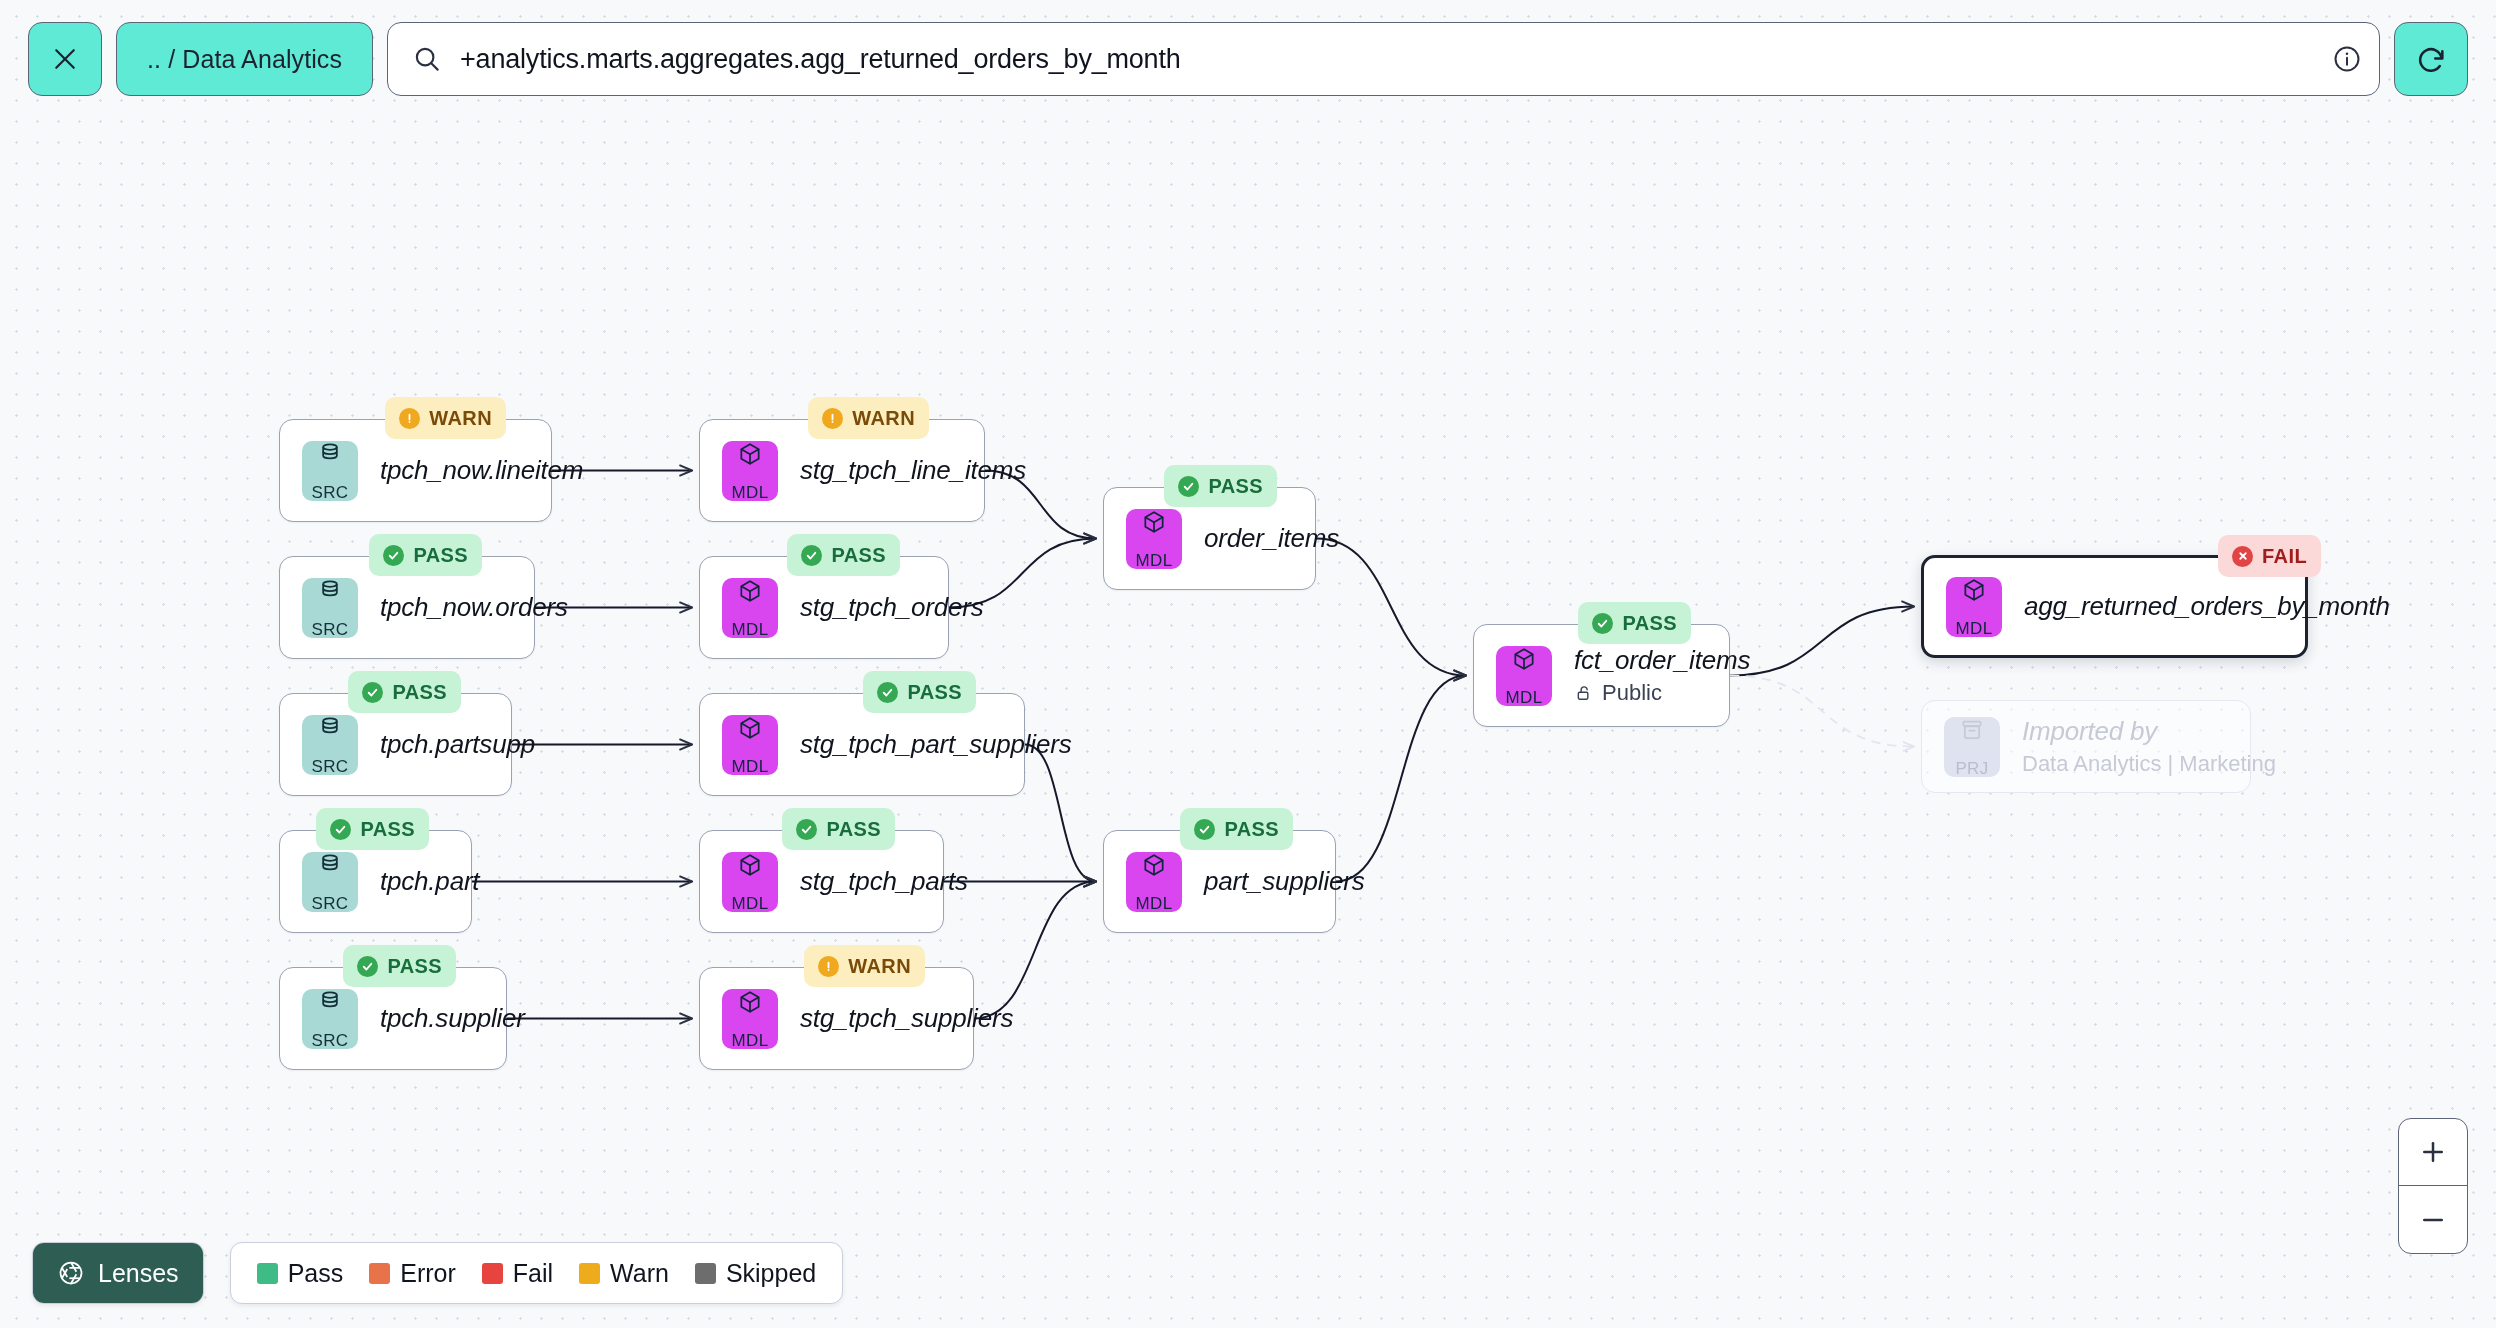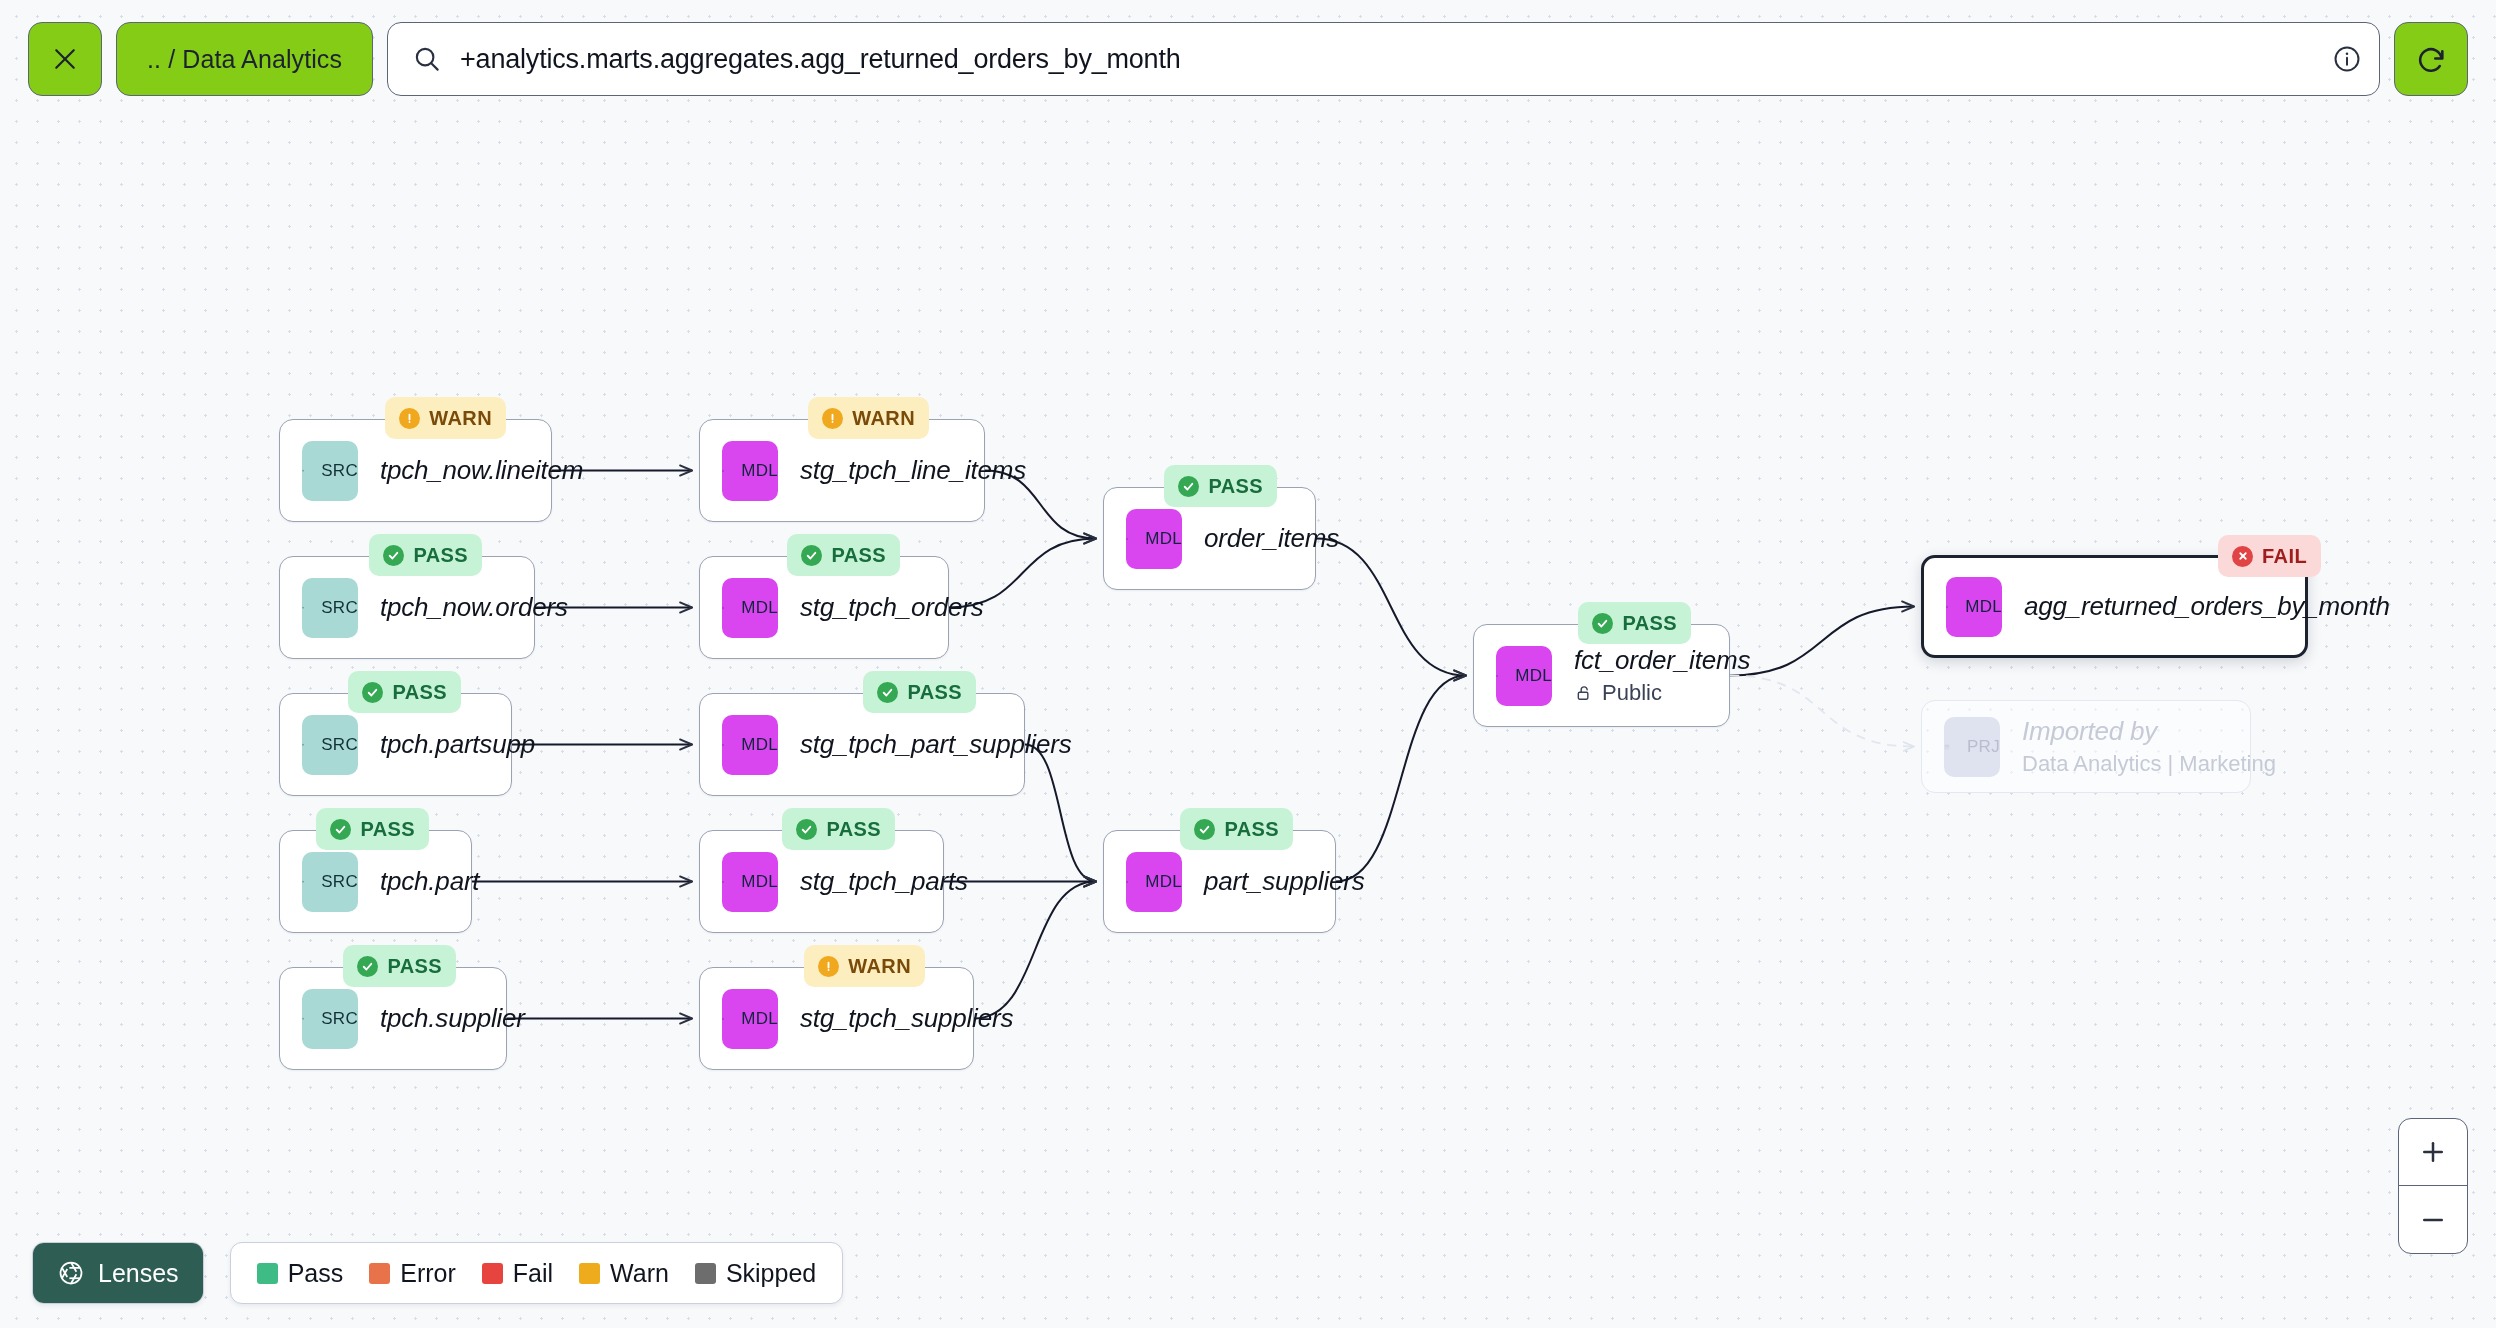--- a/index.html
+++ b/index.html
@@ -22,21 +22,21 @@
   
   #topbar {
     position: absolute; top: 0; left: 0; right: 0; height: 118px;
     z-index: 40;
     display: flex; align-items: center; gap: 14px;
     padding: 0 28px;
     background: transparent;
   }
   .tb-btn {
     height: 74px; min-width: 74px;
-    background: #84cc16;
+    background: #5eead4;
     border: 1.6px solid #5c6478;
     border-radius: 14px;
     display: flex; align-items: center; justify-content: center;
     cursor: pointer;
     flex-shrink: 0;
   }
   .tb-btn svg { display: block; }
   #breadcrumb-btn {
     padding: 0 30px;
     font-size: 25px; color: #1c2230;
@@ -88,21 +88,21 @@
   .node.ghost {
     border: 1.6px solid #e4e8f0;
     background: rgba(255,255,255,.55);
     box-shadow: none;
     z-index: 11;
   }
 
   .type-badge {
     width: 56px; height: 60px; flex: 0 0 56px;
     border-radius: 10px;
-    display: flex; flex-direction: row;
+    display: flex; flex-direction: column;
     align-items: center; justify-content: center;
     gap: 17px;
   }
   .type-badge .tb-label {
     font-size: 17px; font-weight: 400; letter-spacing: .3px;
     line-height: 1;
   }
   .type-src { background: #a9d9d4; color: #13303a; }
   .type-mdl { background: #d946ef; color: #11263c; }
   .type-prj { background: #dfe2ef; color: #b9bdcd; }

